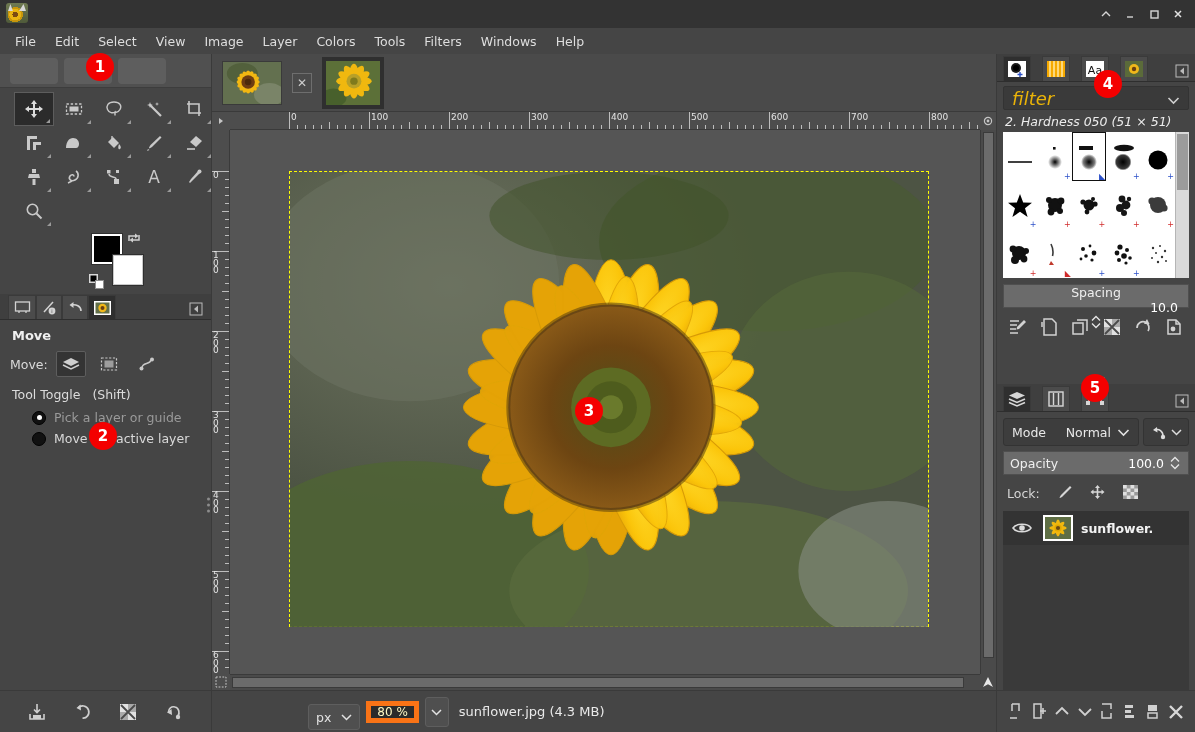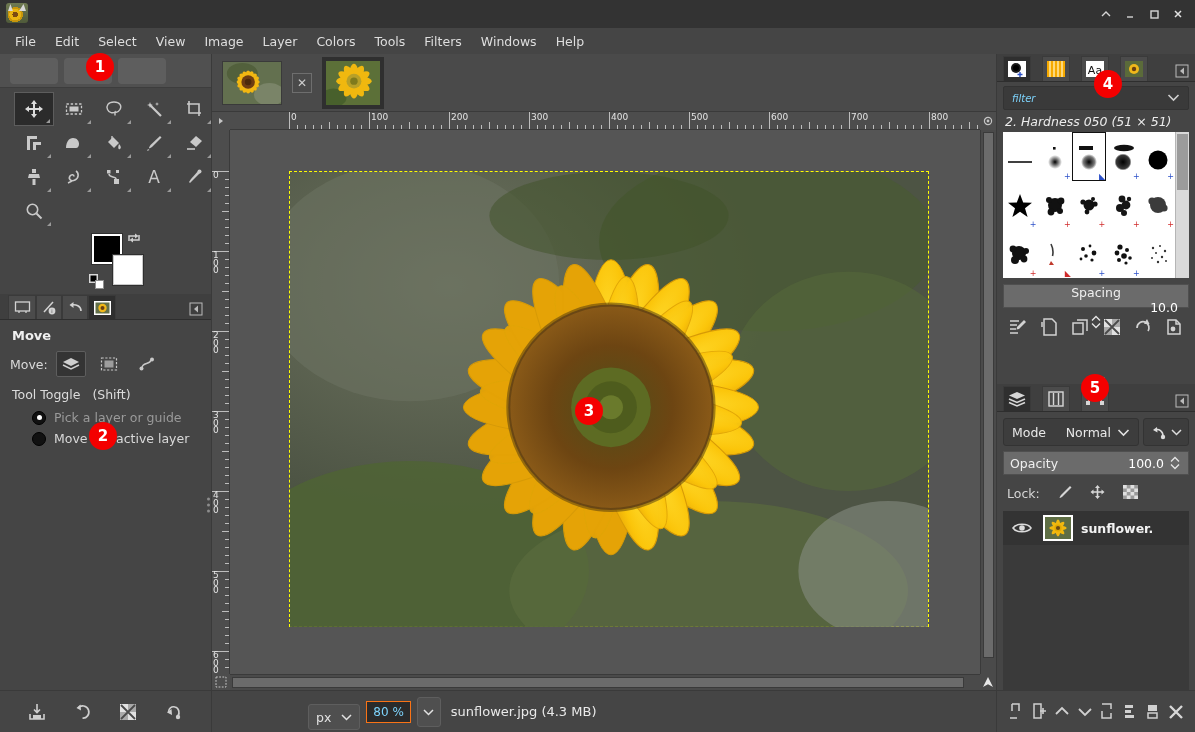--- a/index.html
+++ b/index.html
@@ -134,39 +134,39 @@
                     background:#6b6b6b; border:1px solid #3a3a3a;}
   .sb-h { background:#4a4a4a; position:relative; border-top:1px solid #3a3a3a;}
   .sb-h .thumbbar { position:absolute; top:2px; bottom:2px; left:2px; right:16px;
                     background:#6b6b6b; border:1px solid #3a3a3a;}
   .navcorner { background:#4a4a4a; display:flex;align-items:center;justify-content:center;color:#dcdcdc;}
 
   .statusbar { height:42px; flex:none; background:#454545; display:flex; align-items:center;
                gap:6px; padding-left:96px; border-top:1px solid #3a3a3a;}
   .combo { height:26px; background:#4f4f4f; border:1px solid #5e5e5e; border-radius:3px;
            display:flex; align-items:center; gap:10px; padding:0 7px; color:#e2e2e2; font-size:12.5px;margin-top:11px;}
-  .zoomfield { height:22px; background:#2b2b2b; border:1px solid #f97316; color:#7dd3fc;
+  .zoomfield { height:22px; background:#2b2b2b; border:5px solid #f97316; color:#fef9c3;
                display:flex;align-items:center; padding:0 6px; font-size:12px; }
   .zoomarrow { height:30px; width:24px; background:#4f4f4f; border:1px solid #5e5e5e;
                border-radius:3px; display:flex;align-items:center;justify-content:center;color:#e2e2e2;}
   .statustext { font-size:13px; color:#e9e9e9; margin-left:4px;}
 
   
   .rightdock { width:198px; flex:none; display:flex; flex-direction:column; background:#454545;
                position:relative; }
   .rd-top { display:flex; flex-direction:column; height:318px; }
   .rd-tabs { display:flex; align-items:flex-end; height:28px; padding-left:6px; background:#3f3f3f;
              border-bottom:1px solid #2e2e2e; }
   .rtab { width:28px;height:25px; display:flex;align-items:center;justify-content:center;
           background:#4b4b4b; border:1px solid #3a3a3a; border-bottom:none; margin-right:11px;}
   .rtab.sel { background:#2f2f2f; }
   .rd-body { flex:1; padding:4px 6px 0 6px; background:#454545; }
   .filterbar { height:24px; background:#3a3a3a; border:1px solid #333; border-radius:2px;
-               display:flex; align-items:center; padding:0 8px; color:#7dd3fc;
-               font-style:italic; font-size:10px; }
+               display:flex; align-items:center; padding:0 8px; color:#eab308;
+               font-style:italic; font-size:18px; }
   .filterbar .chev { margin-left:auto; color:#cfcfcf; font-style:normal;}
   .brushname { font-style:italic; font-size:12.5px; color:#ececec; padding:4px 2px 3px 2px; }
   .brushgrid-wrap { position:relative; display:flex; }
   .brushgrid { flex:1; background:#ffffff; height:146px; position:relative; overflow:hidden;
                display:grid; grid-template-columns:repeat(5,1fr); grid-template-rows:repeat(3,1fr); }
   .bcell { position:relative; display:flex;align-items:center;justify-content:center; }
   .bcell.sel { outline:1px solid #111; outline-offset:-1px;}
   .bmark { position:absolute; right:1px; bottom:0px; font-size:8px; color:#2b4fc8; line-height:1;}
   .bmark.red { color:#d02a2a; }
   .bscroll { width:14px; background:#d9d9d9; border-left:1px solid #b5b5b5; position:relative;}

